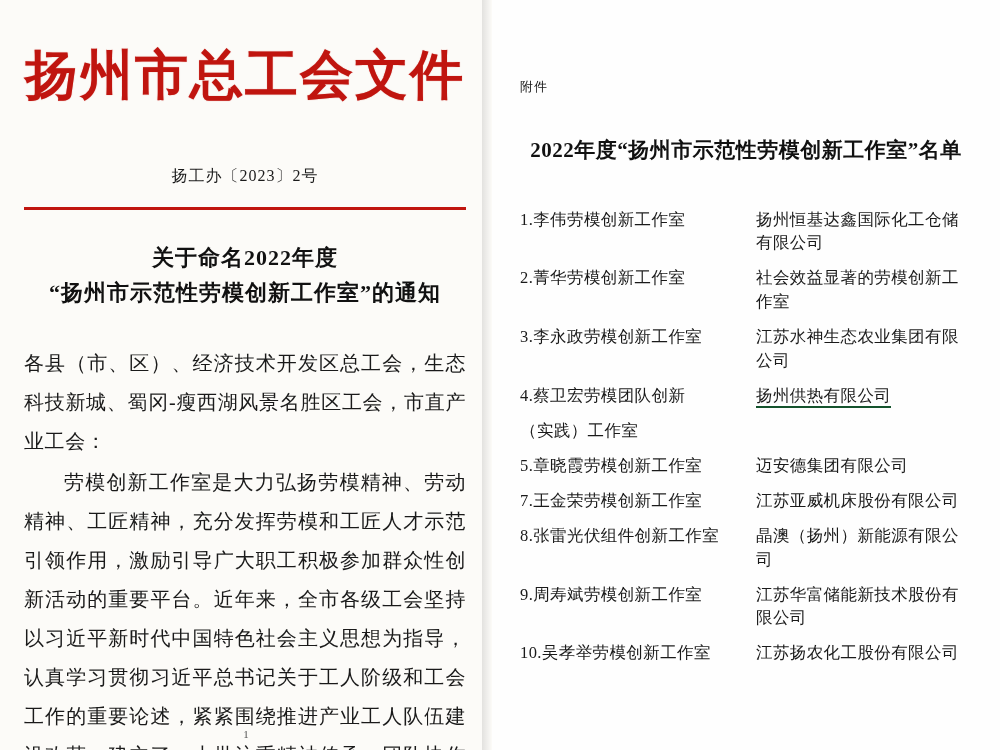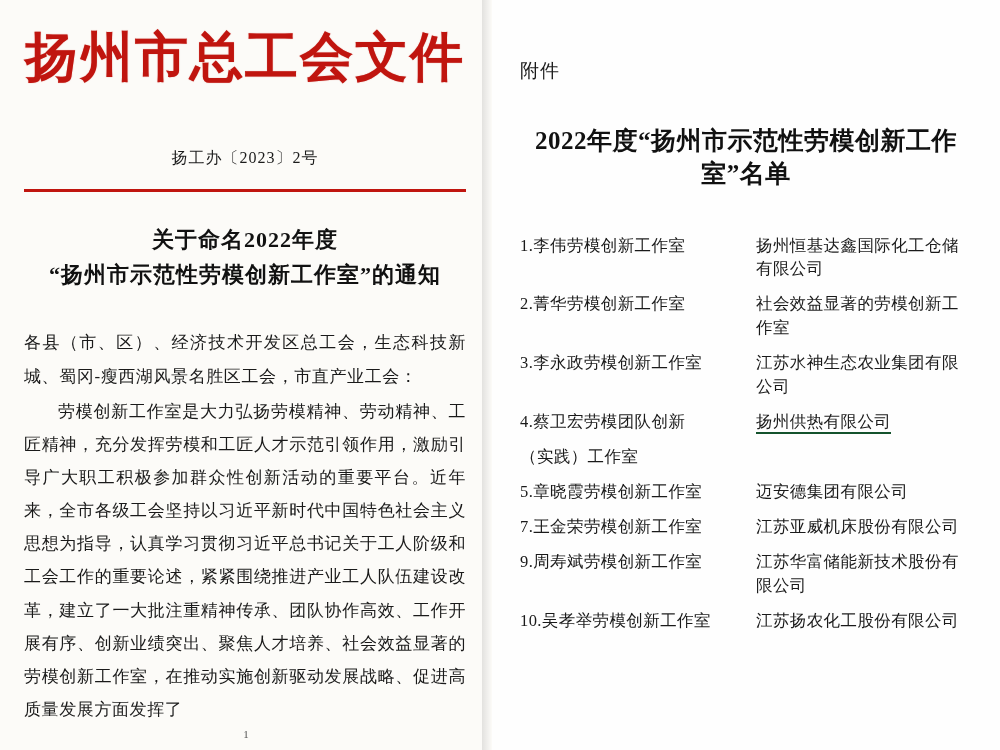--- a/index.html
+++ b/index.html
@@ -38,20 +38,21 @@
     height: 750px;
     background: linear-gradient(to right, rgba(0,0,0,0.10), rgba(0,0,0,0.0));
   }
   .masthead {
     color: #c0150f;
     font-family: "Liberation Serif", "DejaVu Serif", serif;
     font-weight: bold;
     font-size: 53px;
     letter-spacing: 2px;
     text-align: center;
+    margin-top: 18px;
     margin-bottom: 54px;
     text-shadow: 0 0 1px rgba(192,21,15,0.55);
   }
   .doc-number {
     text-align: center;
     font-size: 16px;
     color: #1b1b1b;
     margin-bottom: 20px;
     letter-spacing: 1px;
   }
@@ -64,21 +65,21 @@
     text-align: center;
     font-weight: bold;
     font-size: 22px;
     line-height: 1.6;
     color: #111;
     letter-spacing: 1px;
     margin-bottom: 34px;
   }
   .doc-title .line2 { display: block; }
   .doc-body p {
-    font-size: 17px;
+    font-size: 20px;
     line-height: 1.95;
     color: #1a1a1a;
     margin: 0 0 2px 0;
     text-align: justify;
     letter-spacing: 0.6px;
   }
   .doc-body p.indent { text-indent: 2em; }
   .page-num {
     position: absolute;
     bottom: 10px;
@@ -91,30 +92,30 @@
   
   .doc-right {
     position: relative;
     width: 508px;
     height: 750px;
     background: #fefefe;
     box-sizing: border-box;
     padding: 22px 28px 0 28px;
   }
   .attach-label {
-    font-size: 19px;
+    font-size: 13px;
     color: #1a1a1a;
-    margin-top: 36px;
+    margin-top: 56px;
     margin-bottom: 40px;
     letter-spacing: 1px;
   }
   .list-title {
     text-align: center;
     font-weight: bold;
-    font-size: 25px;
+    font-size: 21px;
     color: #111;
     letter-spacing: 0.5px;
     margin-bottom: 38px;
   }
   table.namelist {
     width: 100%;
     border-collapse: collapse;
     font-size: 16.5px;
     color: #1a1a1a;
   }
@@ -178,20 +179,24 @@
         </tr>
         <tr>
           <td class="col-studio"><span>5.</span><span>章晓霞劳模创新工作室</span></td>
           <td class="col-unit">迈安德集团有限公司</td>
         </tr>
         <tr>
           <td class="col-studio"><span>7.</span><span>王金荣劳模创新工作室</span></td>
           <td class="col-unit">江苏亚威机床股份有限公司</td>
         </tr>
         <tr>
+          <td class="col-studio"><span>8.</span><span>张雷光伏组件创新工作室</span></td>
+          <td class="col-unit">晶澳（扬州）新能源有限公司</td>
+        </tr>
+        <tr>
           <td class="col-studio"><span>9.</span><span>周寿斌劳模创新工作室</span></td>
           <td class="col-unit">江苏华富储能新技术股份有限公司</td>
         </tr>
         <tr>
           <td class="col-studio"><span>10.</span><span>吴孝举劳模创新工作室</span></td>
           <td class="col-unit">江苏扬农化工股份有限公司</td>
         </tr>
       </tbody>
     </table>
   </div>

